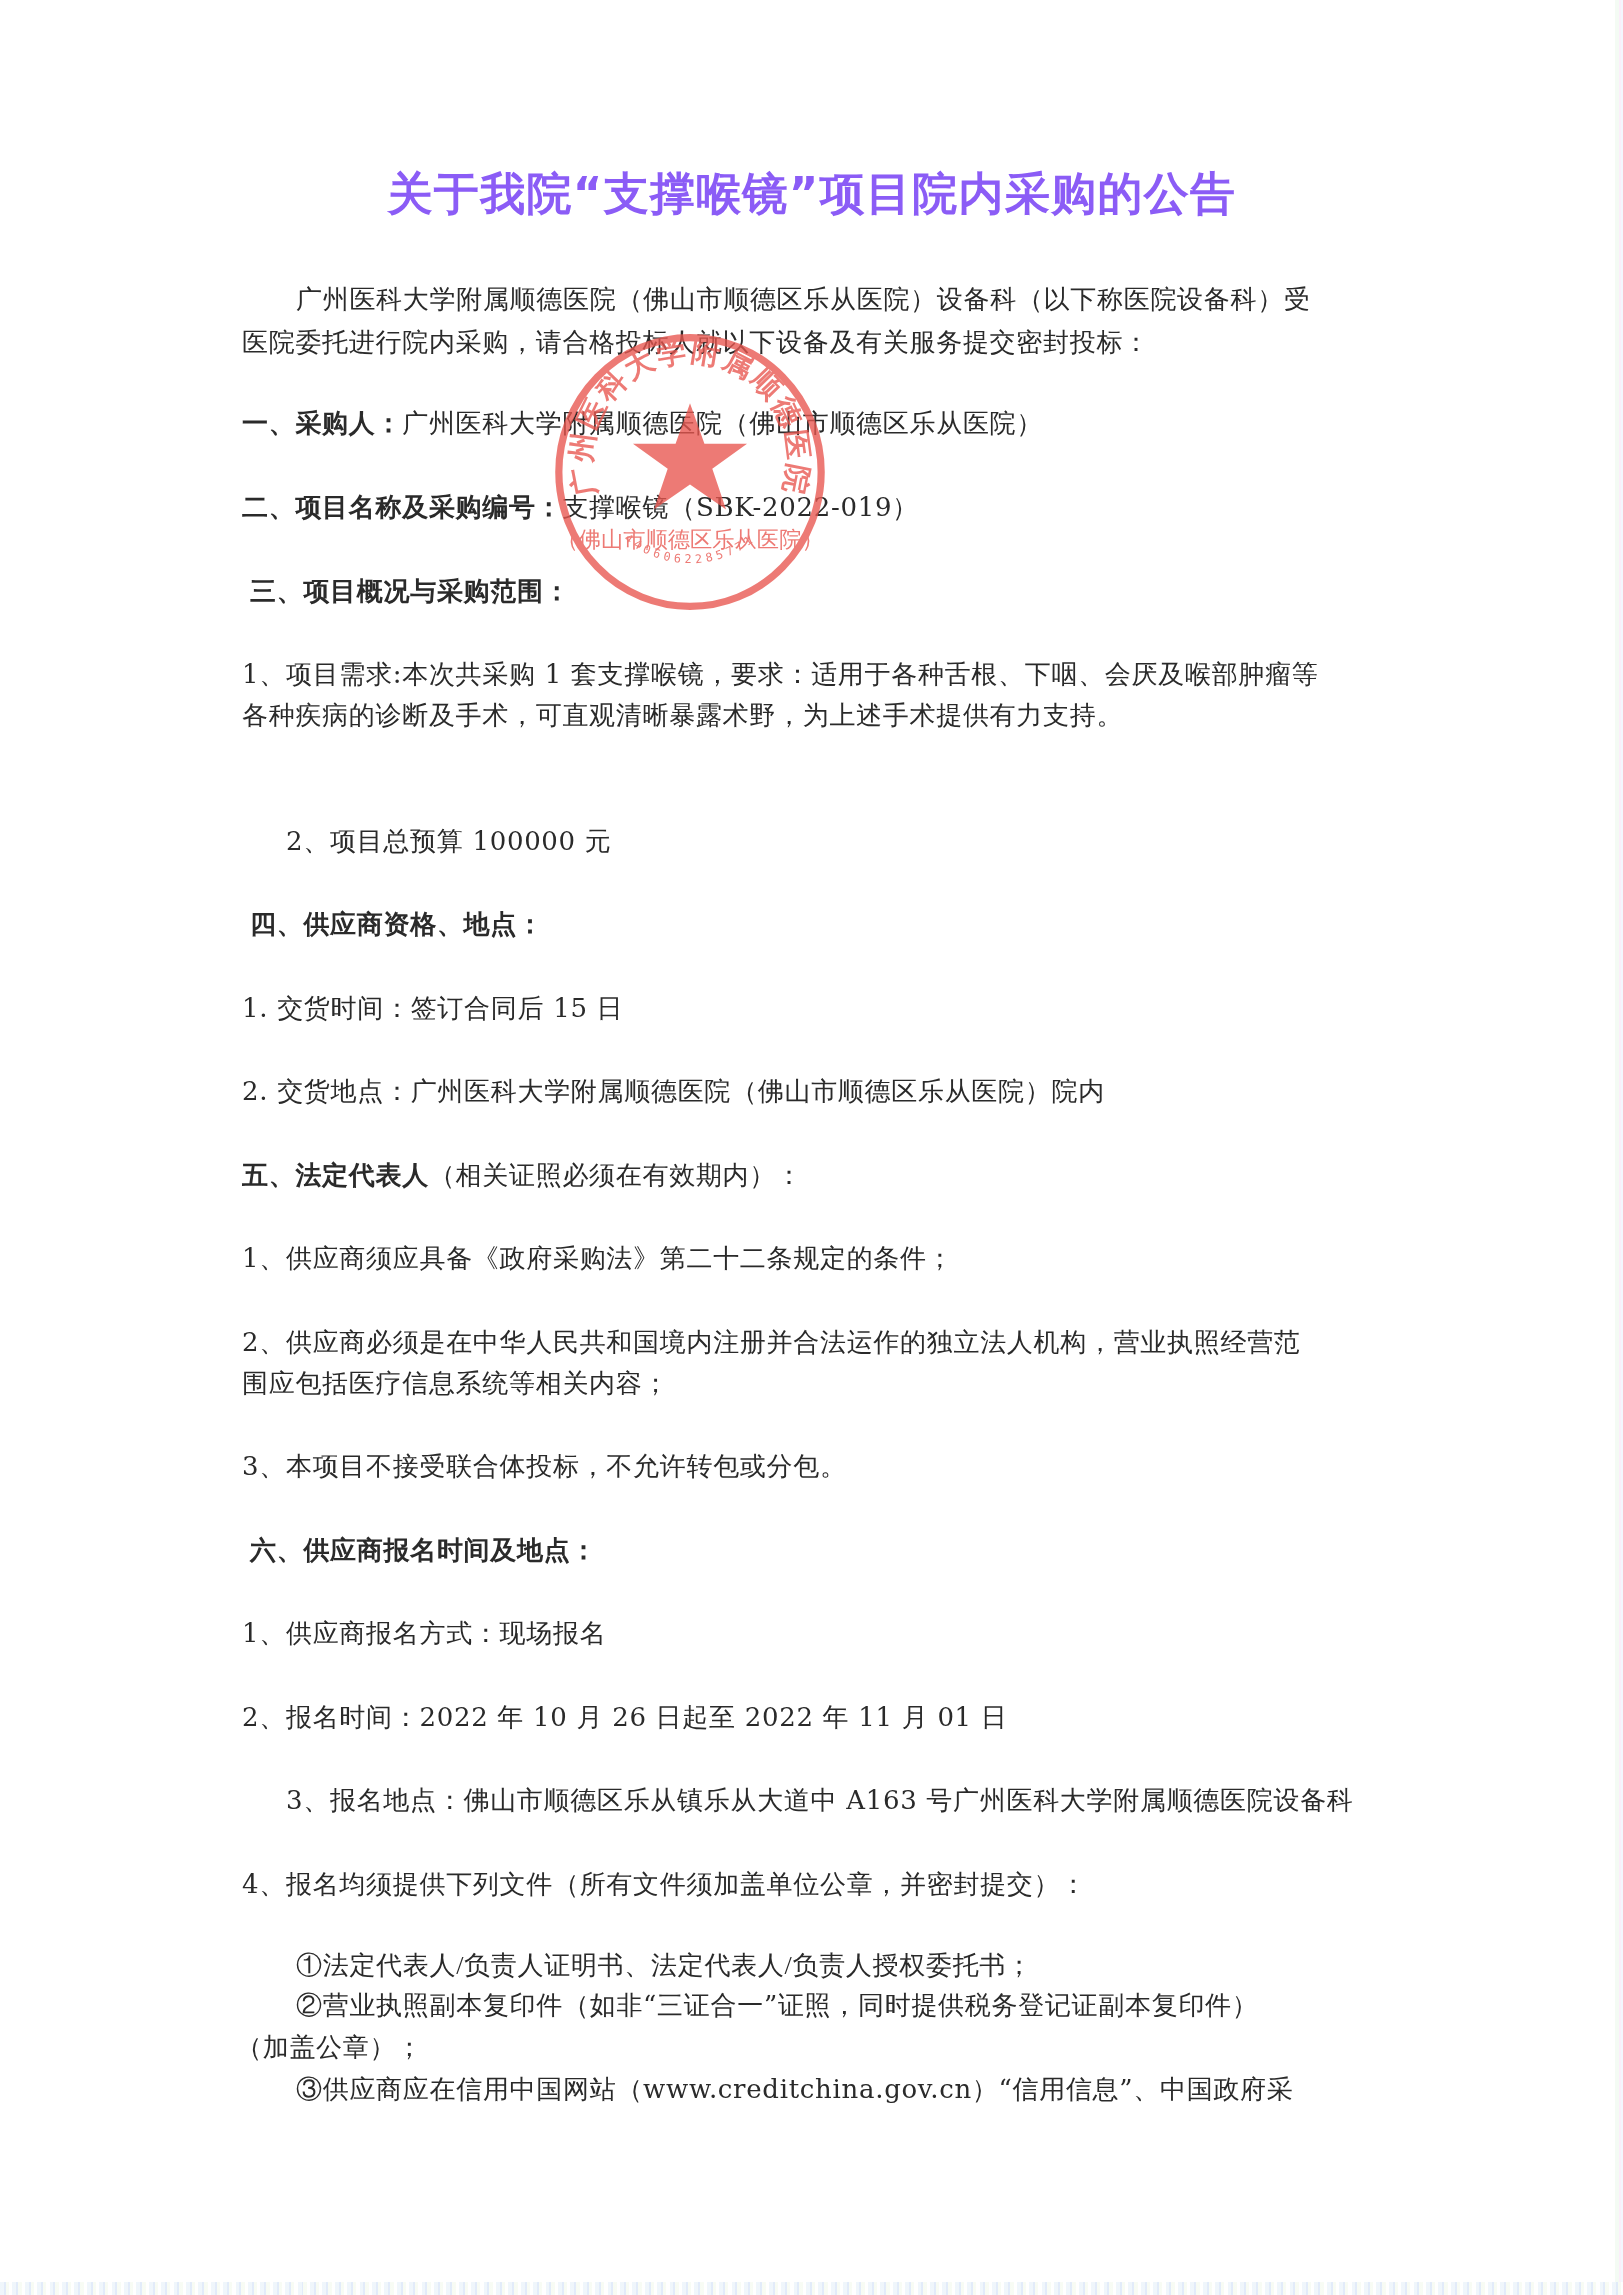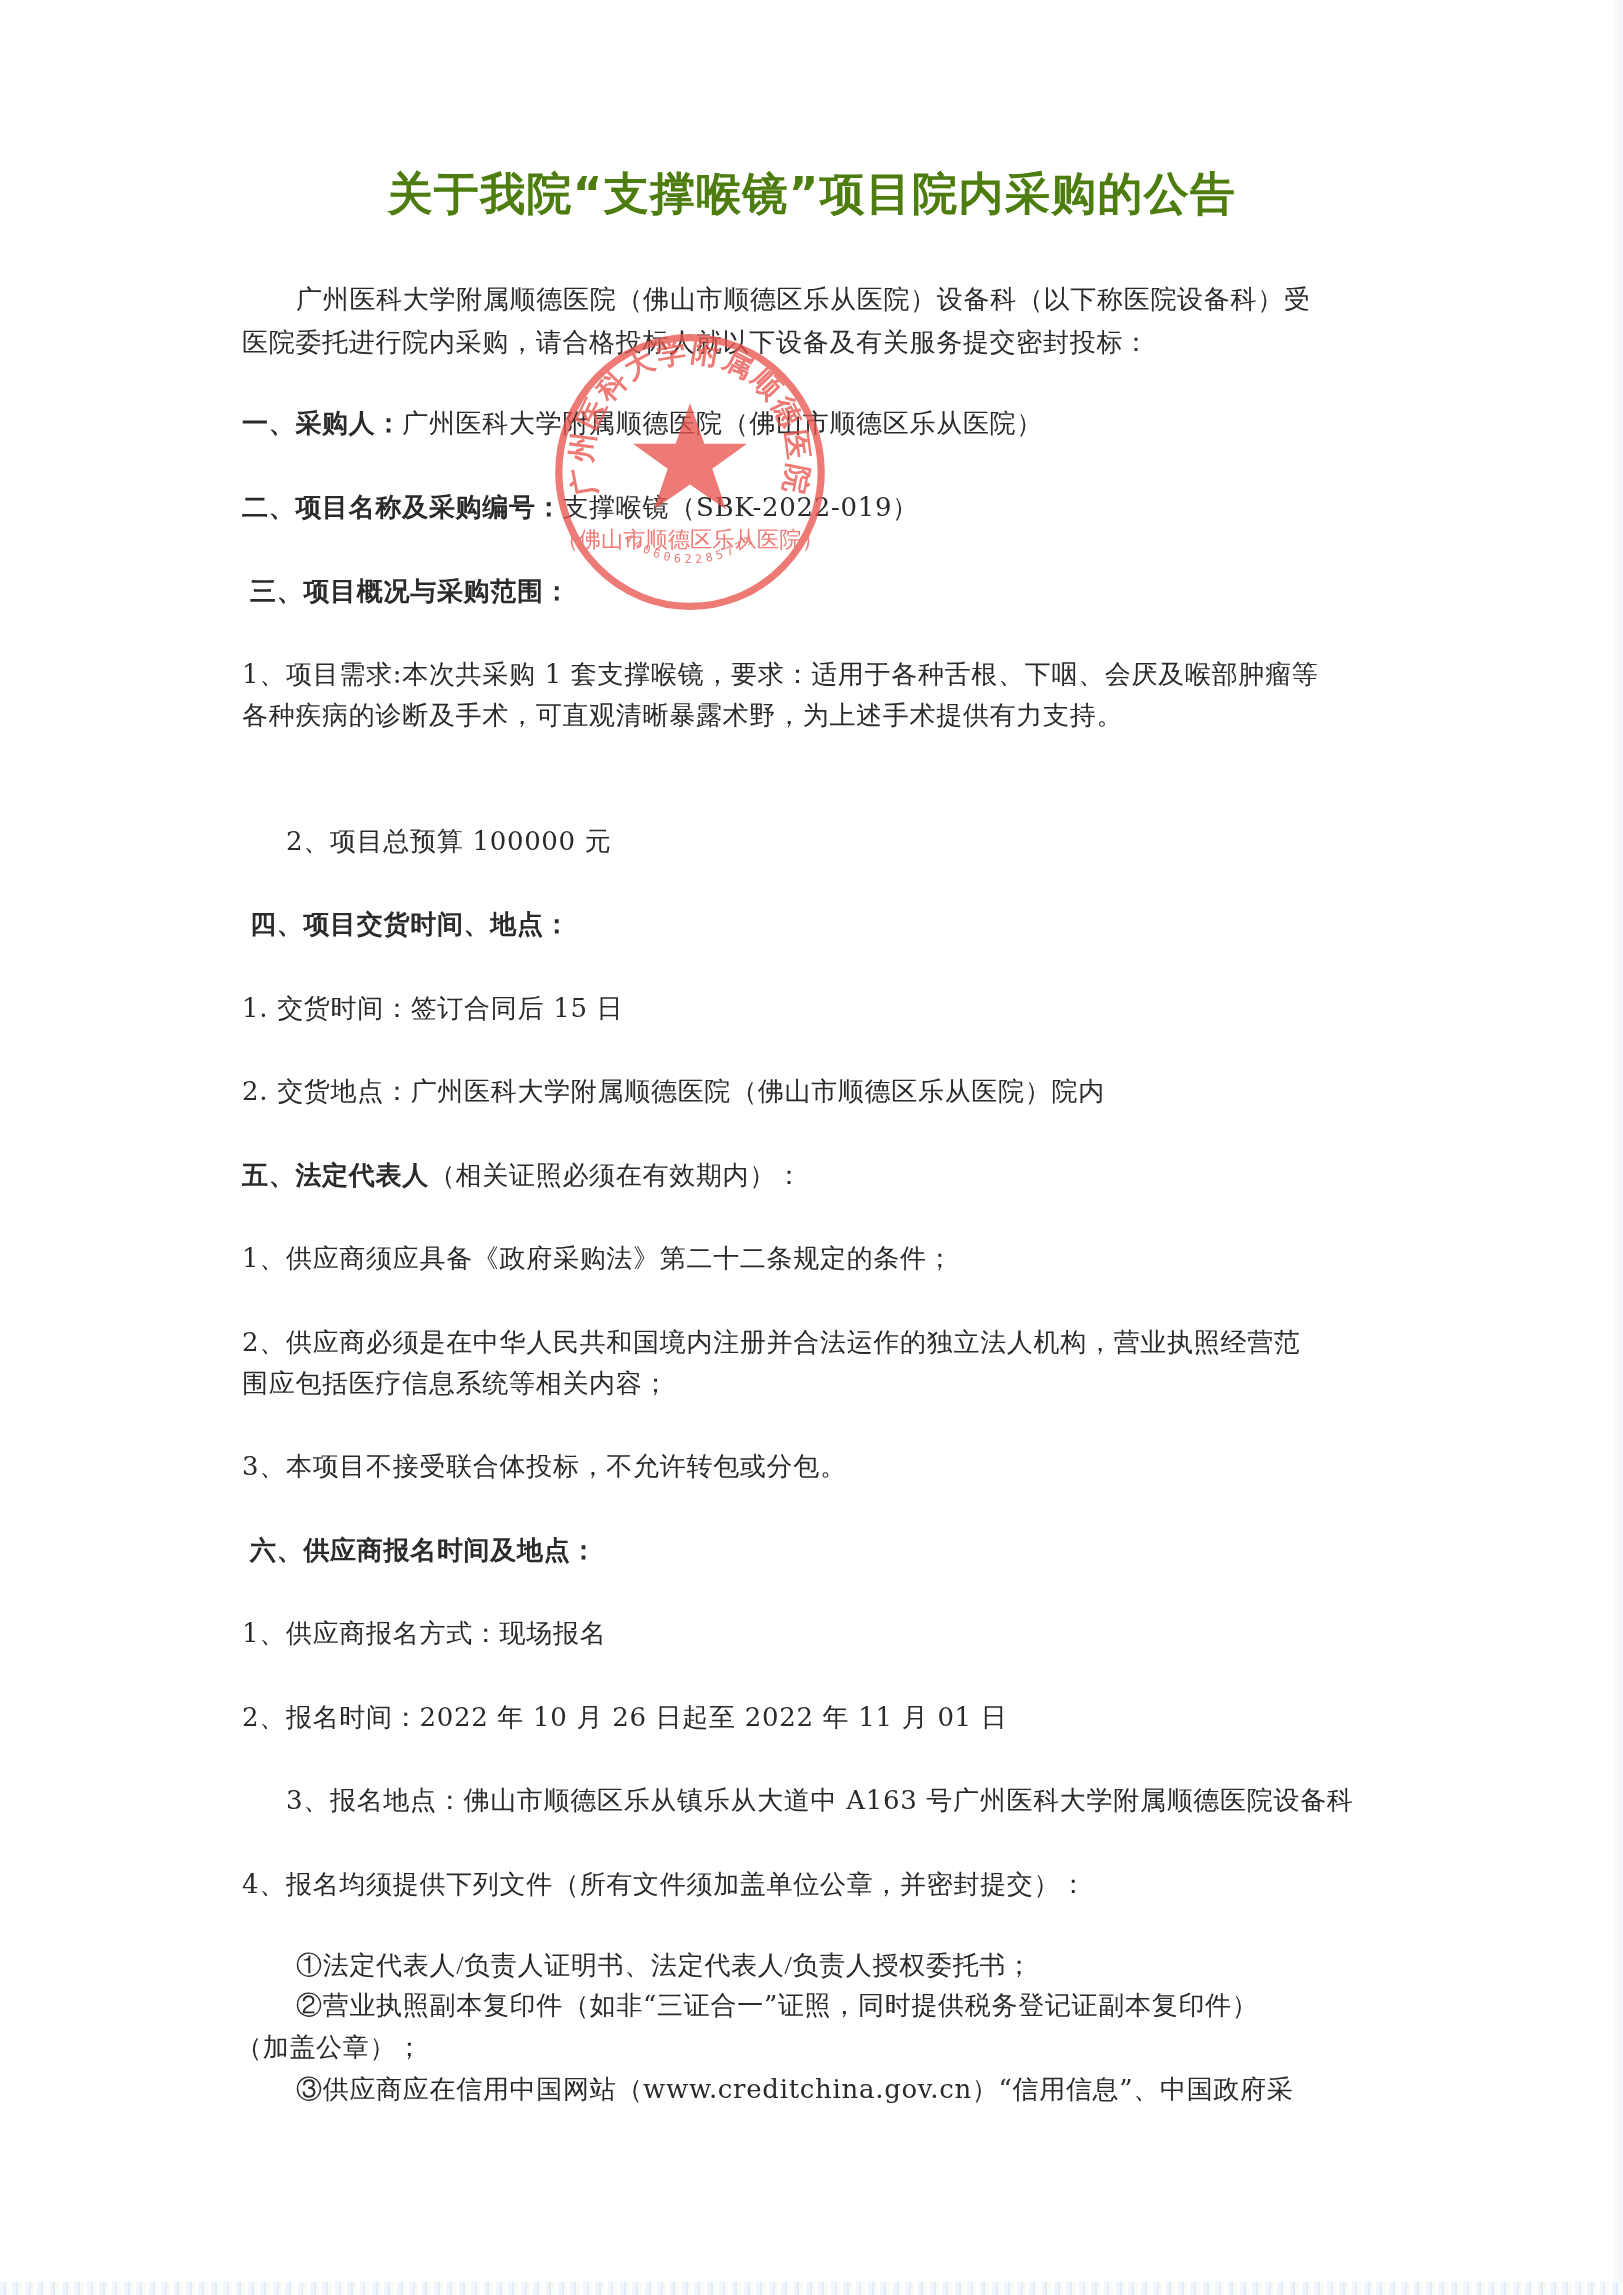--- a/index.html
+++ b/index.html
@@ -13,21 +13,21 @@
     background: linear-gradient(90deg, #f4fbf4 0 40%, #fbeefa 40% 70%, #f3f7fd 70%);
   }
   .bottom-edge {
     position: absolute; left: 0; bottom: 0; width: 1624px; height: 13px;
     background: repeating-linear-gradient(90deg, #eef5fb 0 3.9px, #dfe9f9 3.9px 5.9px, #f7fbf3 5.9px 9.2px, #ffffff 9.2px 12.4px);
     opacity: 0.9;
   }
   .title {
     position: absolute; left: 0; top: 164px; width: 1624px; text-align: center;
     font-family: "DejaVu Sans", "Liberation Sans", sans-serif; font-weight: bold;
-    font-size: 45px; letter-spacing: 1.3px; color: #4d7c0f;
+    font-size: 45px; letter-spacing: 1.3px; color: #8b5cf6;
   }
   .line {
     position: absolute; left: 242px; font-size: 26px; line-height: 39px; white-space: nowrap;
     letter-spacing: 0.7px;
   }
   .indent { left: 296px; }
   .bold { font-family: "DejaVu Sans", "Liberation Sans", sans-serif; font-weight: bold; margin-left: 8px; }
   .heading-label { font-family: "DejaVu Sans", "Liberation Sans", sans-serif; font-weight: bold; }
   .stamp {
     position: absolute; left: 549px; top: 331px; width: 282px; height: 282px;
@@ -53,21 +53,21 @@
 
   <div class="line" style="top:488px;">
     <span class="heading-label">二、项目名称及采购编号：</span><span>支撑喉镜（SBK-2022-019）</span>
   </div>
 
   <div class="line bold" style="top:572px;">三、项目概况与采购范围：</div>
   <div class="line" style="top:655px;">1、项目需求:本次共采购 1 套支撑喉镜，要求：适用于各种舌根、下咽、会厌及喉部肿瘤等</div>
   <div class="line" style="top:696px;">各种疾病的诊断及手术，可直观清晰暴露术野，为上述手术提供有力支持。</div>
   <div class="line" style="top:822px;margin-left:44px;">2、项目总预算 100000 元</div>
 
-  <div class="line bold" style="top:905px;">四、项目交货时间、地点：</div>
+  <div class="line bold" style="top:905px;">四、供应商资格、地点：</div>
   <div class="line" style="top:989px;">1. 交货时间：签订合同后 15 日</div>
   <div class="line" style="top:1072px;">2. 交货地点：广州医科大学附属顺德医院（佛山市顺德区乐从医院）院内</div>
 
   <div class="line" style="top:1156px;">
     <span class="heading-label">五、法定代表人</span><span>（相关证照必须在有效期内）：</span>
   </div>
   <div class="line" style="top:1239px;">1、供应商须应具备《政府采购法》第二十二条规定的条件；</div>
   <div class="line" style="top:1323px;">2、供应商必须是在中华人民共和国境内注册并合法运作的独立法人机构，营业执照经营范</div>
   <div class="line" style="top:1364px;">围应包括医疗信息系统等相关内容；</div>
   <div class="line" style="top:1447px;">3、本项目不接受联合体投标，不允许转包或分包。</div>

